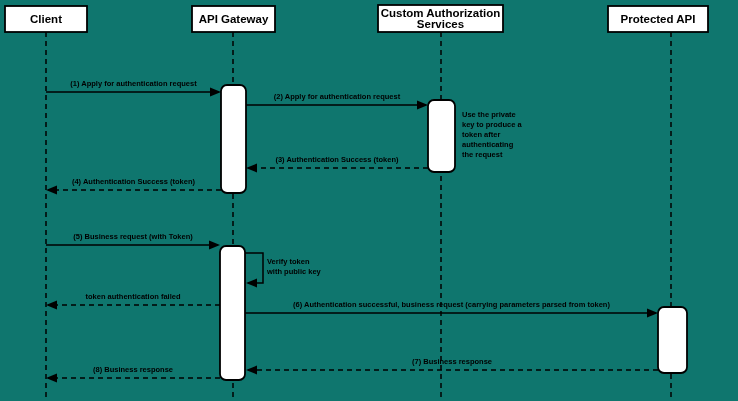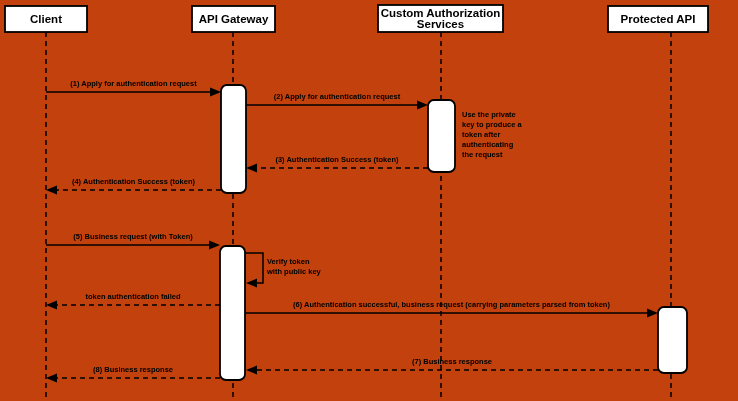--- a/index.html
+++ b/index.html
@@ -1,20 +1,20 @@
 <!DOCTYPE html>
 <html><head>
 <meta charset="utf-8">
 <style>
   html, body { margin: 0; padding: 0; background: #ffffff; }
   #stage {
     position: relative;
     width: 738px;
     height: 401px;
-    background: #c2410c;
+    background: #0f766e;
     font-family: "Liberation Sans", "DejaVu Sans", sans-serif;
     overflow: hidden;
   }
   svg { display: block; }
   svg text {
     font-family: "Liberation Sans", "DejaVu Sans", sans-serif;
     font-weight: bold;
     fill: #000000;
   }
   svg text.participant { font-size: 11.5px; }

